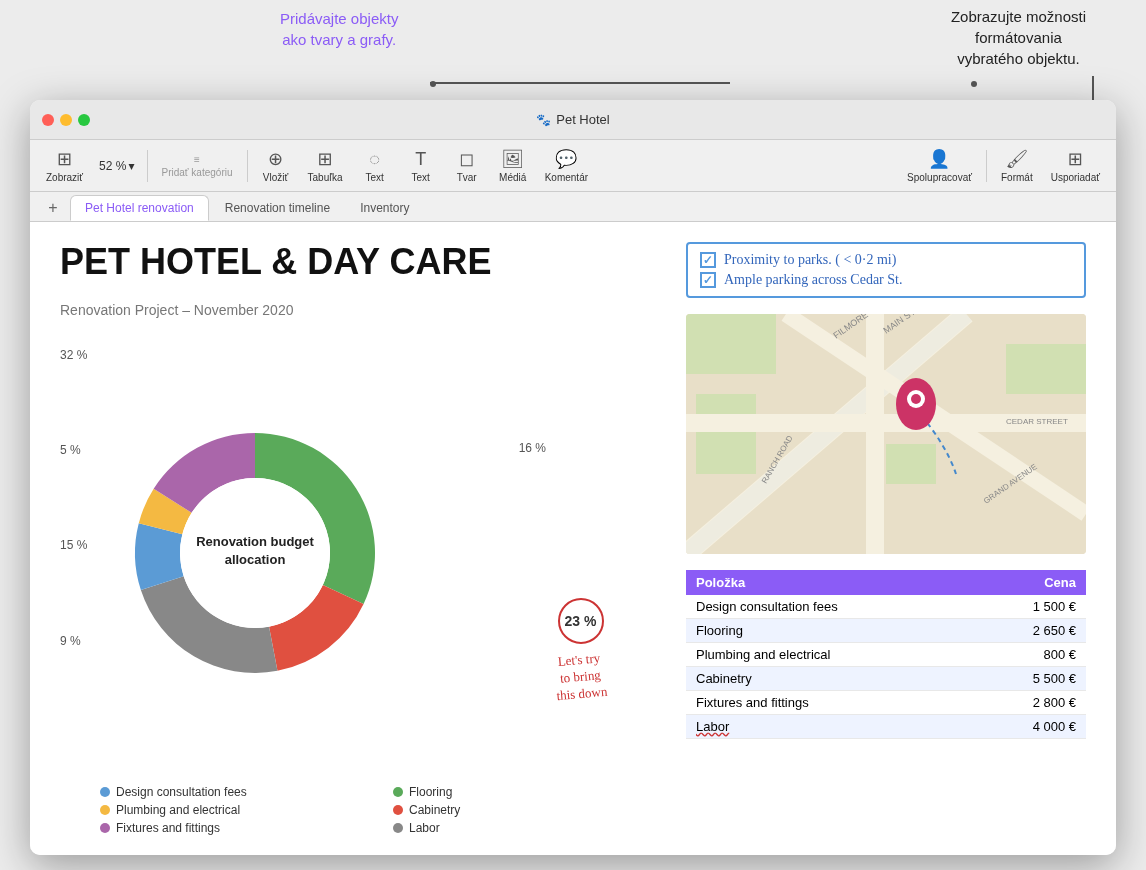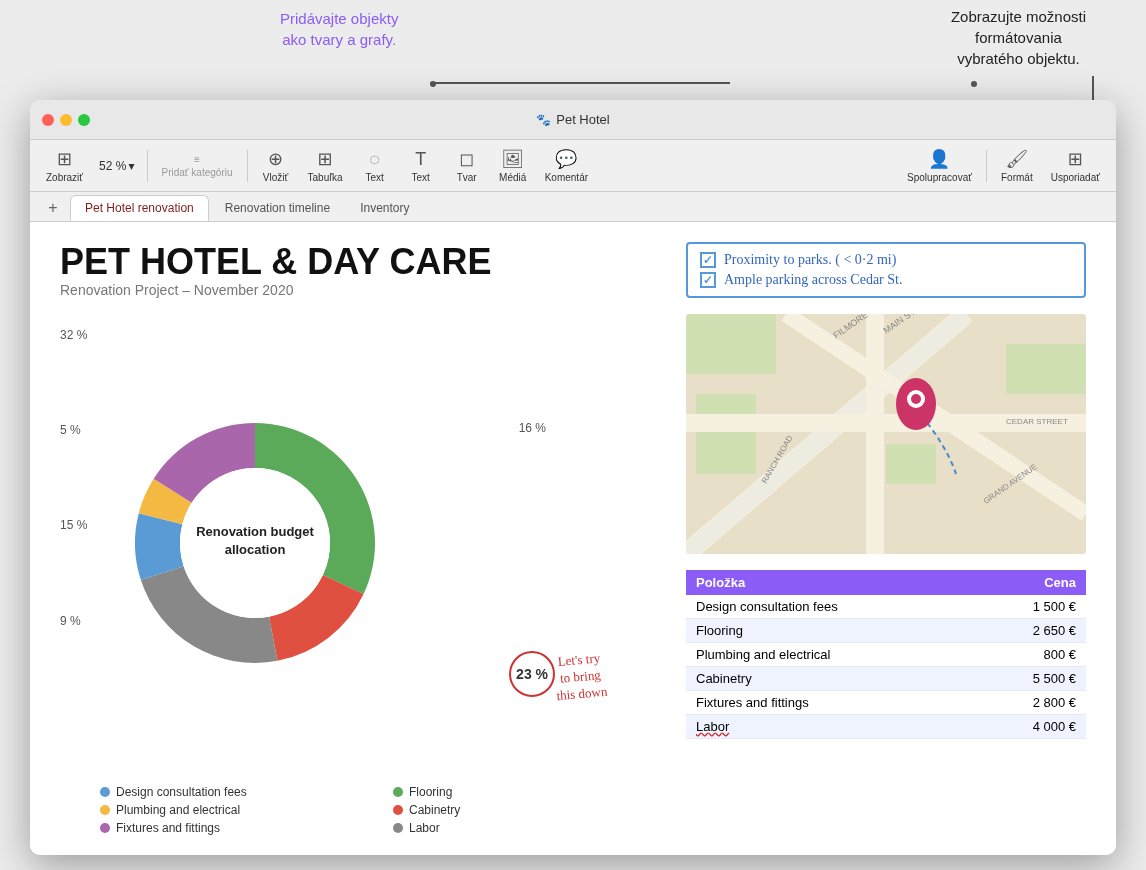--- a/index.html
+++ b/index.html
@@ -192,21 +192,21 @@
       padding: 0 14px;
       border-radius: 6px 6px 0 0;
       display: flex;
       align-items: center;
       font-size: 12px;
       cursor: pointer;
       margin-right: 2px;
     }
     .tab-active {
       background: #fff;
-      color: #7f1d1d;
+      color: #8b5cf6;
       border: 1px solid #ccc;
       border-bottom: 1px solid #fff;
     }
     .tab-inactive {
       background: transparent;
       color: #555;
     }
 
     
     .main-content {
@@ -222,21 +222,21 @@
     .left-panel {
       flex: 1;
       display: flex;
       flex-direction: column;
     }
     .doc-title {
       font-size: 36px;
       font-weight: 900;
       color: #111;
       line-height: 1.1;
-      margin-bottom: 0;
+      margin-bottom: 20px;
     }
     .doc-subtitle {
       font-size: 14px;
       color: #777;
       margin-bottom: 20px;
     }
 
     
     .chart-area {
       position: relative;
@@ -519,21 +519,21 @@
 
             <text x="155" y="148" text-anchor="middle" font-size="13" font-weight="bold" fill="#222">Renovation budget</text>
             <text x="155" y="166" text-anchor="middle" font-size="13" font-weight="bold" fill="#222">allocation</text>
           </svg>
         </div>
 
         <div style="position:absolute; right:120px; top:100px;">
           <span class="chart-label">16 %</span>
         </div>
 
-        <div style="position:absolute; right:60px; bottom:70px; display:flex; flex-direction:row; align-items:center;">
+        <div style="position:absolute; right:60px; bottom:70px; display:flex; flex-direction:column; align-items:center;">
           <div class="chart-label-23">23 %</div>
           <div class="handwriting">Let's try<br>to bring<br>this down</div>
         </div>
       </div>
 
       <div class="legend">
         <div class="legend-item">
           <div class="legend-dot" style="background:#5b9bd5;"></div>
           <span>Design consultation fees</span>
         </div>

